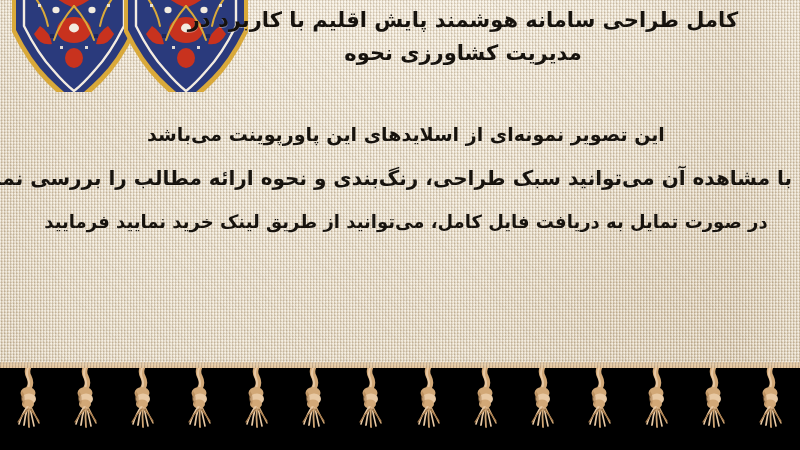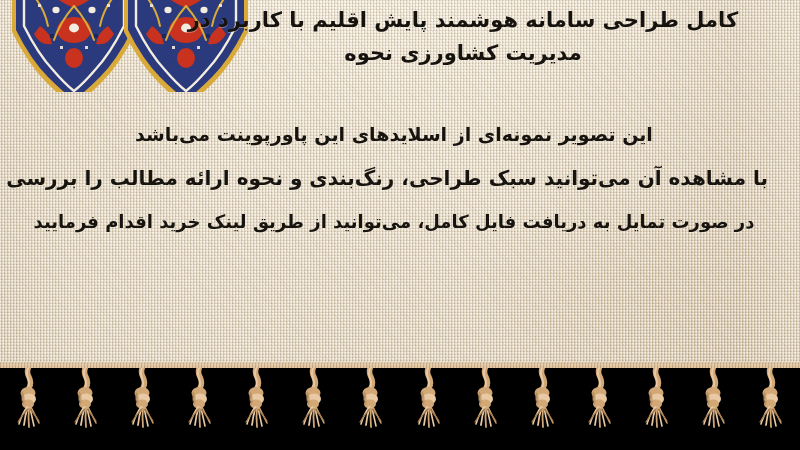--- a/index.html
+++ b/index.html
@@ -86,21 +86,21 @@
     color: #16120d;
     font-size: 21px;
     font-weight: bold;
     line-height: 33px;
     letter-spacing: 0px;
     text-shadow: 0 1px 0 rgba(255,250,240,0.35);
   }
   .body-block {
     position: absolute;
     left: 20px;
-    right: 32px;
+    right: 8px;
     top: 112px;
     direction: rtl;
     text-align: center;
     color: #17130e;
   }
   .body-line {
     font-size: 19px;
     font-weight: bold;
     line-height: 44px;
     white-space: nowrap;
@@ -239,21 +239,21 @@
   </div>
 
   <div class="slide-title">
     <div>کامل طراحی سامانه هوشمند پایش اقلیم با کاربرد در</div>
     <div>مدیریت کشاورزی نحوه</div>
   </div>
 
   <div class="body-block">
     <div class="body-line l1">این تصویر نمونه‌ای از اسلایدهای این پاورپوینت می‌باشد</div>
     <div class="body-line l2">با مشاهده آن می‌توانید سبک طراحی، رنگ‌بندی و نحوه ارائه مطالب را بررسی نمایید</div>
-    <div class="body-line l3">در صورت تمایل به دریافت فایل کامل، می‌توانید از طریق لینک خرید اقدام فرمایید</div>
+    <div class="body-line l3">در صورت تمایل به دریافت فایل کامل، می‌توانید از طریق لینک خرید نمایید فرمایید</div>
   </div>
 
   <div class="selvage"></div>
 
   <div class="fringe-zone">
     <div class="fringe-edge" id="fringe-edge">
         <div class="tassel" style="left: 16px;"><svg viewBox="0 0 26 62" width="26" height="62">
             <path d="M13 -2 q-3 6 0 11 q3 6 0 11" stroke="#d2a877" stroke-width="5.5" fill="none" stroke-linecap="round"></path>
             <path d="M12 0 q-2 6 0 10 q2 6 0 10" stroke="#e8c9a4" stroke-width="2" fill="none" stroke-linecap="round"></path>
             <ellipse cx="12" cy="25" rx="7.5" ry="6" fill="#d2a877"></ellipse>

